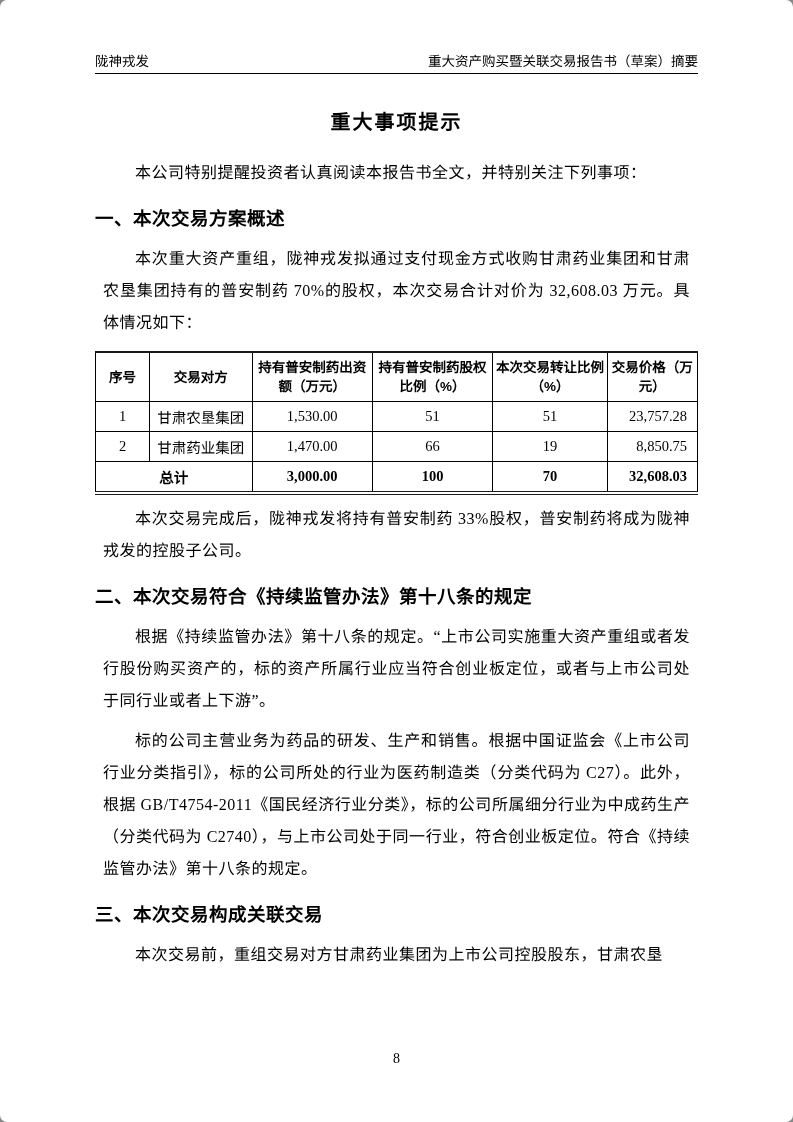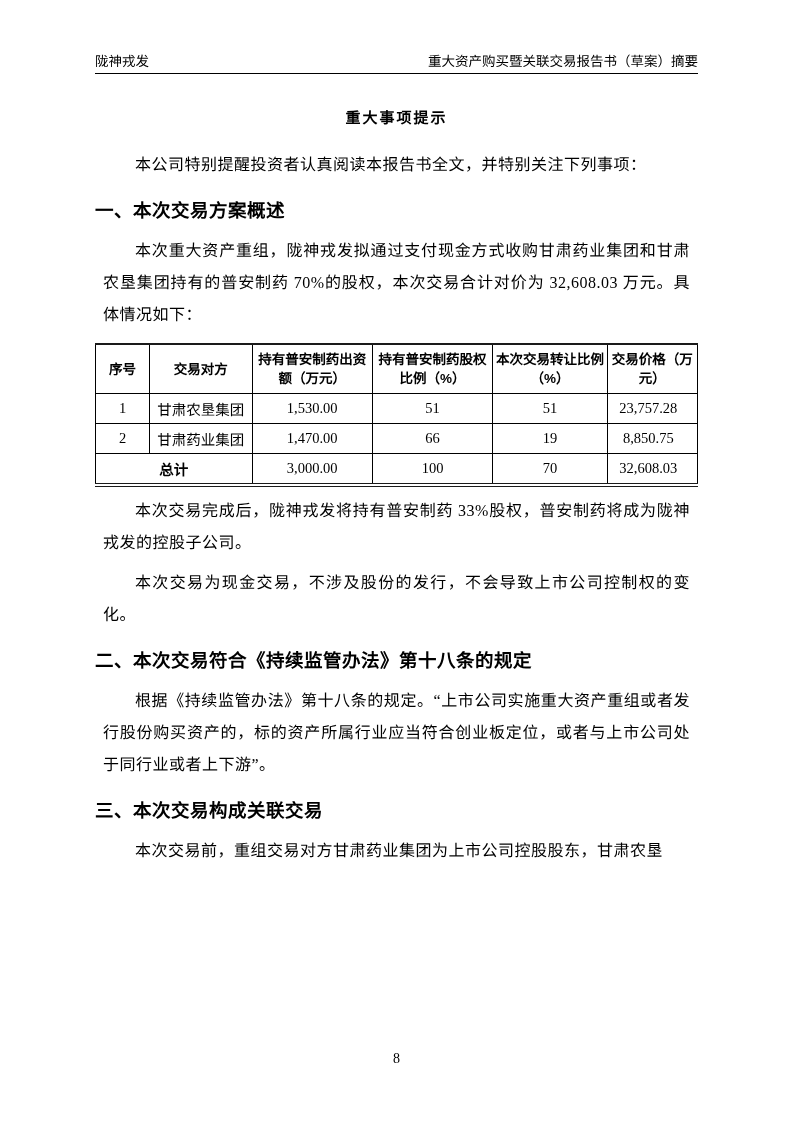--- a/index.html
+++ b/index.html
@@ -7,35 +7,36 @@
   .page {
     width: 793px;
     height: 1122px;
     margin: 0 auto;
     background: #ffffff;
     position: relative;
     padding: 50px 95px 0 95px;
     color: #000;
     font-family: "Liberation Serif", "DejaVu Serif", serif;
     overflow: hidden;
+    border-radius: 7px;
   }
   .header {
     display: flex;
     justify-content: space-between;
     align-items: flex-end;
     font-size: 13.5px;
     padding-bottom: 3px;
     border-bottom: 1.5px solid #000;
   }
   .doc-title {
     margin: 32px 0 0 0;
     text-align: center;
     font-family: "Liberation Sans", "DejaVu Sans", sans-serif;
     font-weight: bold;
-    font-size: 15px;
+    font-size: 20px;
     letter-spacing: 2px;
   }
   p.para {
     margin: 8px;
     font-size: 16px;
     line-height: 32px;
     text-indent: 2em;
     text-align: justify;
     letter-spacing: 0.5px;
   }
@@ -64,27 +65,27 @@
     font-weight: bold;
     font-size: 13.5px;
     line-height: 19px;
     padding: 5px 2px;
   }
   .deal-table td {
     font-size: 14.5px;
     padding: 4px 2px;
     height: 26px;
   }
-  .deal-table td.num-right { text-align: center; padding-right: 10px; }
+  .deal-table td.num-right { text-align: right; padding-right: 10px; }
   .deal-table tr.total-row td {
     font-weight: bold;
     font-family: "Liberation Sans", "DejaVu Sans", sans-serif;
   }
   .deal-table tr.total-row td.num, .deal-table td.num { font-family: "Liberation Serif", serif; }
-  .deal-table tr.total-row td.num { font-weight: normal; margin-top: 8px; }
+  .deal-table tr.total-row td.num { font-weight: bold; margin-top: 8px; }
   .footer {
     position: absolute;
     bottom: 55px;
     left: 0;
     right: 0;
     text-align: center;
     font-size: 14px;
   }
 </style>
 </head>
@@ -145,25 +146,25 @@
         <td colspan="2">总计</td>
         <td class="num">3,000.00</td>
         <td class="num">100</td>
         <td class="num">70</td>
         <td class="num num-right">32,608.03</td>
       </tr>
     </tbody>
   </table>
 
   <p class="para">本次交易完成后，陇神戎发将持有普安制药 33%股权，普安制药将成为陇神戎发的控股子公司。</p>
-  <p class="para">本次交易为现金交易，不涉及股份的发行，不会导致上市公司控制权的变化。</p>
 
   <h2 class="section-heading">二、本次交易符合《持续监管办法》第十八条的规定</h2>
 
   <p class="para">根据《持续监管办法》第十八条的规定。“上市公司实施重大资产重组或者发行股份购买资产的，标的资产所属行业应当符合创业板定位，或者与上市公司处于同行业或者上下游”。</p>
+  <p class="para">标的公司主营业务为药品的研发、生产和销售。根据中国证监会《上市公司行业分类指引》，标的公司所处的行业为医药制造类（分类代码为 C27）。此外，根据 GB/T4754-2011《国民经济行业分类》，标的公司所属细分行业为中成药生产（分类代码为 C2740），与上市公司处于同一行业，符合创业板定位。符合《持续监管办法》第十八条的规定。</p>
 
   <h2 class="section-heading">三、本次交易构成关联交易</h2>
 
   <p class="para">本次交易前，重组交易对方甘肃药业集团为上市公司控股股东，甘肃农垦</p>
 
   <div class="footer">
     <span>8</span>
   </div>
 
 </div>

